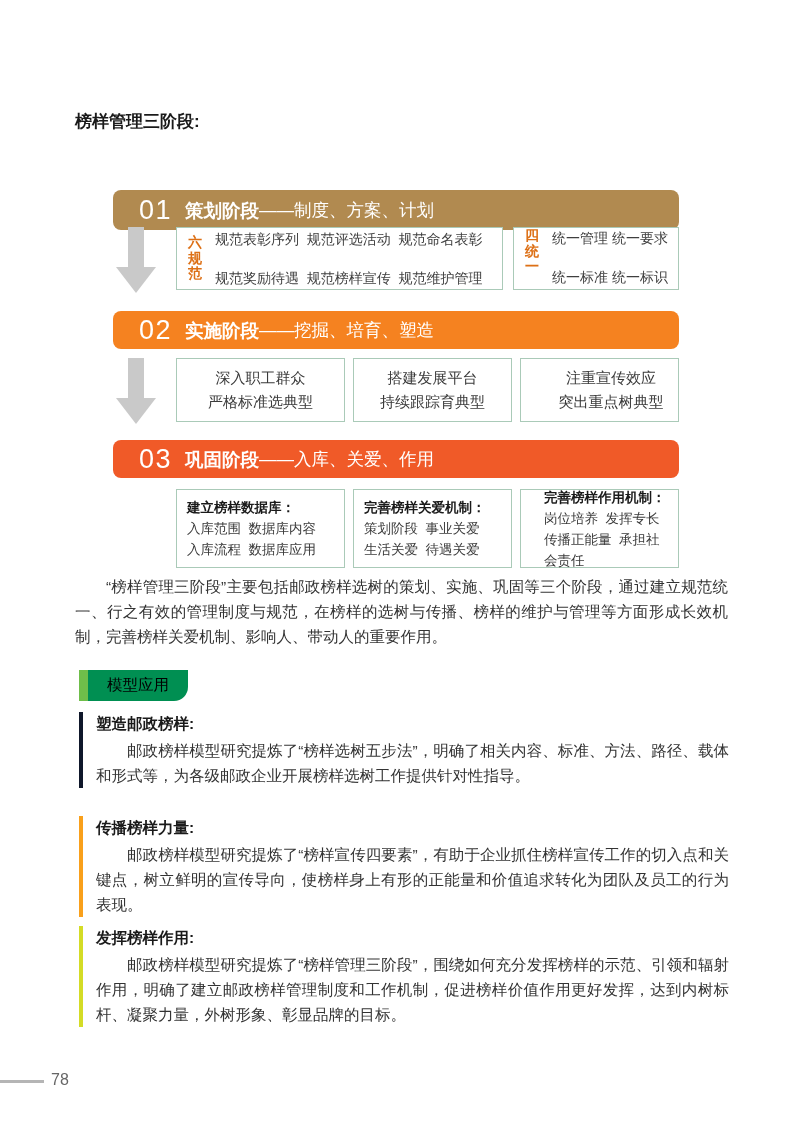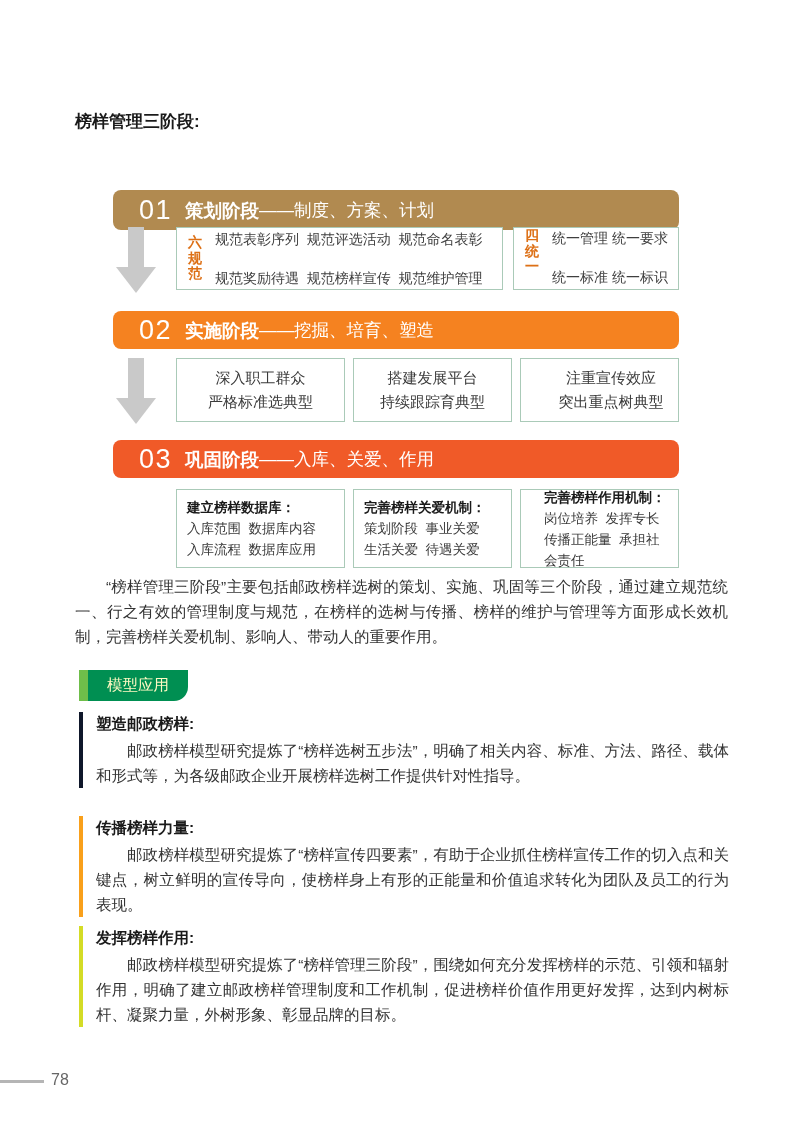--- a/index.html
+++ b/index.html
@@ -36,21 +36,21 @@
   .r3box .box-title { font-size:13.5px; font-weight:bold; color:#1a1a1a; line-height:21px; white-space:pre-wrap; }
   .r3box .box-line { font-size:13.5px; line-height:21px; color:#3a3a3a; }
   .col-a { left:176px; width:169px; } .col-b { left:353px; width:159px; } .col-c { left:520px; width:159px;padding-left:23px; }
 
   
   .summary { position:absolute; left:75px; top:574px; width:653px; font-size:15.5px; line-height:25px; color:#333; text-indent:2em; text-align:justify; }
 
   
   .tag { position:absolute; left:79px; top:670px; height:31px; display:flex; }
   .tag-accent { width:9px; background:#6fbe4a; }
-  .tag-body { background:#008f52; color:#fef9c3; font-size:15.5px; display:flex; align-items:center; padding:0 19px; border-radius:0 0 14px 0; }
+  .tag-body { background:#008f52; color:#000000; font-size:15.5px; display:flex; align-items:center; padding:0 19px; border-radius:0 0 14px 0; }
 
   
   .section { position:absolute; left:79px; width:650px; padding-left:13px; }
   .sec-1 { top:712px; border-left:4px solid #0f172a; }
   .sec-2 { top:816px; border-left:4px solid #f9a01b; }
   .sec-3 { top:926px; border-left:4px solid #d4dc26; }
   .sec-heading { font-size:15.5px; font-weight:bold; color:#1a1a1a; line-height:24px; margin-bottom:2px; }
   .sec-body { font-size:15.5px; line-height:25px; color:#333; text-indent:2em; text-align:justify; }
 
   

